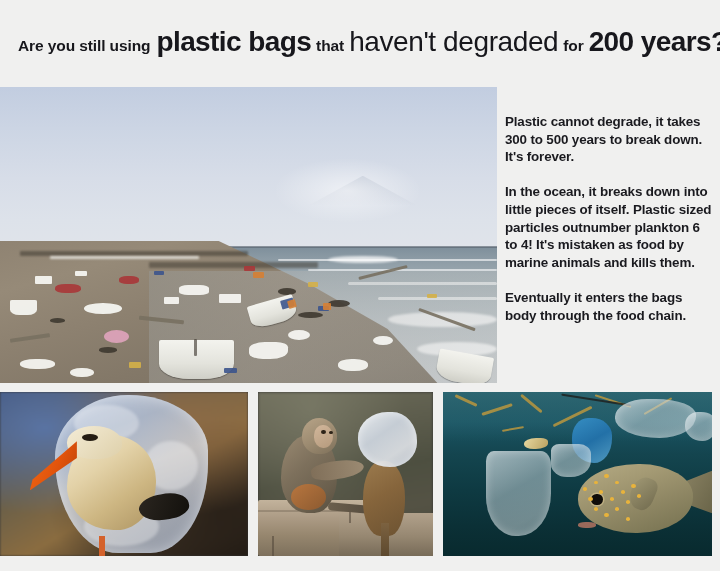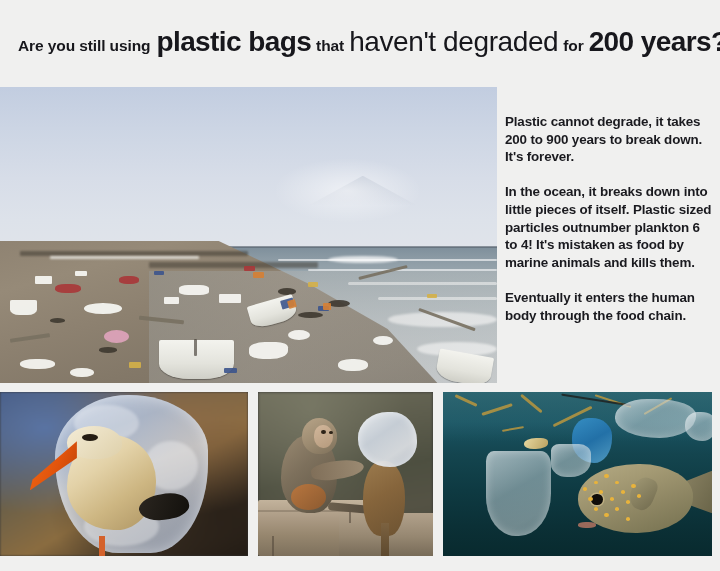--- a/index.html
+++ b/index.html
@@ -534,16 +534,16 @@
     <div class="fish-spot" style="left:68%; top:66%; width:1.6%; height:2.4%;"></div>
     <div class="fish-spot" style="left:54%; top:64%; width:1.6%; height:2.4%;"></div>
     <div class="fish-spot" style="left:70%; top:56%; width:1.6%; height:2.4%;"></div>
     <div class="fish-spot" style="left:72%; top:62%; width:1.6%; height:2.4%;"></div>
     <div class="fish-spot" style="left:68%; top:76%; width:1.6%; height:2.4%;"></div>
     <div class="fish-spot" style="left:52%; top:58%; width:1.4%; height:2.2%;"></div>
   </div>
 </div>
 
 <div id="copy">
-  <p>Plastic cannot degrade, it takes 200 to 900 years to break down. It's forever.</p>
+  <p>Plastic cannot degrade, it takes 300 to 500 years to break down. It's forever.</p>
   <p>In the ocean, it breaks down into little pieces of itself. Plastic sized particles outnumber plankton 6 to 4! It's mistaken as food by marine animals and kills them.</p>
-  <p>Eventually it enters the human body through the food chain.</p>
+  <p>Eventually it enters the bags body through the food chain.</p>
 </div>
 
 </body></html>

